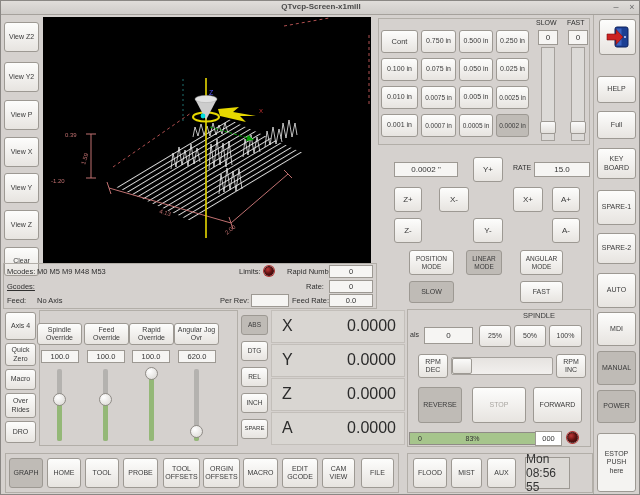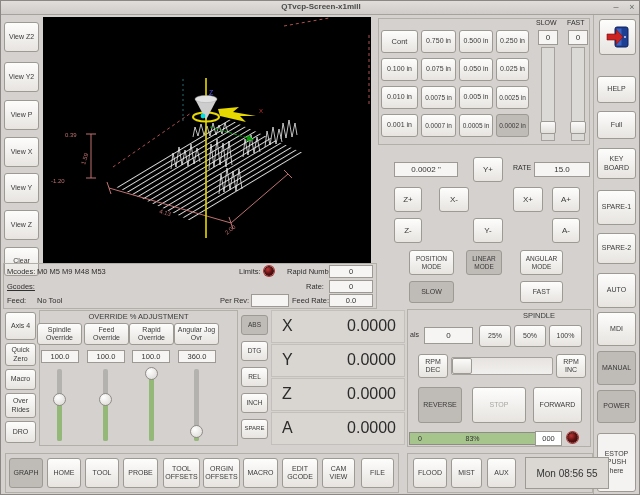--- a/index.html
+++ b/index.html
@@ -161,48 +161,47 @@
   <div class="btn pressed" style="left:465px;top:249px;width:36px;height:25px;font-size:6.5px;">LINEAR MODE</div>
   <div class="btn" style="left:519px;top:249px;width:43px;height:25px;font-size:6.5px;">ANGULAR MODE</div>
   <div class="btn pressed" style="left:408px;top:280px;width:45px;height:22px;">SLOW</div>
   <div class="btn" style="left:519px;top:280px;width:43px;height:22px;">FAST</div>
 
   <div class="grp" style="left:2px;top:262px;width:374px;height:46px;"></div>
   <div class="lbl" style="left:6px;top:266px;">Mcodes:</div>
   <div class="lbl" style="left:36px;top:266px;">M0 M5 M9 M48 M53</div>
   <div class="lbl" style="left:6px;top:281px;text-decoration:underline;">Gcodes:</div>
   <div class="lbl" style="left:6px;top:295px;">Feed:</div>
-  <div class="lbl" style="left:36px;top:295px;">No Tool</div>
+  <div class="lbl" style="left:36px;top:295px;">No Axis</div>
   <div class="lbl" style="left:238px;top:266px;">Limits:</div>
   <div class="led" style="left:263px;top:265px;width:10px;height:10px;"></div>
   <div class="lbl" style="left:286px;top:266px;">Rapid Numb:</div>
   <div class="box" style="left:328px;top:264px;width:44px;height:13px;font-size:7.5px;">0</div>
   <div class="lbl" style="left:305px;top:281px;">Rate:</div>
   <div class="box" style="left:328px;top:279px;width:44px;height:13px;font-size:7.5px;">0</div>
   <div class="lbl" style="left:219px;top:295px;">Per Rev:</div>
   <div class="box" style="left:250px;top:293px;width:38px;height:13px;font-size:7.5px;"></div>
   <div class="lbl" style="left:291px;top:295px;">Feed Rate:</div>
   <div class="box" style="left:328px;top:293px;width:44px;height:13px;font-size:7.5px;">0.0</div>
 
   <div class="btn" style="left:4px;top:311px;width:31px;height:28px;">Axis 4</div>
   <div class="btn" style="left:4px;top:342px;width:31px;height:23px;">Quick Zero</div>
   <div class="btn" style="left:4px;top:368px;width:31px;height:21px;">Macro</div>
   <div class="btn" style="left:4px;top:392px;width:31px;height:25px;">Over Rides</div>
   <div class="btn" style="left:4px;top:420px;width:31px;height:22px;">DRO</div>
 
   <div class="grp" style="left:38px;top:309px;width:199px;height:136px;"></div>
-  <div class="grptitle" style="left:38px;top:311px;width:199px;">OVERRIDE  %  ADJUSTMENT</div>
   <div class="btn" style="left:36px;top:322px;width:45px;height:22px;">Spindle Override</div>
   <div class="btn" style="left:83px;top:322px;width:45px;height:22px;">Feed Override</div>
   <div class="btn" style="left:128px;top:322px;width:45px;height:22px;">Rapid Override</div>
   <div class="btn" style="left:173px;top:322px;width:45px;height:22px;">Angular Jog Ovr</div>
   <div class="box" style="left:40px;top:349px;width:38px;height:13px;font-size:7.5px;">100.0</div>
   <div class="box" style="left:86px;top:349px;width:38px;height:13px;font-size:7.5px;">100.0</div>
   <div class="box" style="left:131px;top:349px;width:38px;height:13px;font-size:7.5px;">100.0</div>
-  <div class="box" style="left:177px;top:349px;width:38px;height:13px;font-size:7.5px;">360.0</div>
+  <div class="box" style="left:177px;top:349px;width:38px;height:13px;font-size:7.5px;">620.0</div>
 
   <div class="vtrough" style="left:56px;top:368px;height:72px;"></div>
   <div class="vfill" style="left:56px;top:398px;height:42px;"></div>
   <div class="knob" style="left:52px;top:392px;"></div>
   <div class="vtrough" style="left:102px;top:368px;height:72px;"></div>
   <div class="vfill" style="left:102px;top:398px;height:42px;"></div>
   <div class="knob" style="left:98px;top:392px;"></div>
   <div class="vtrough" style="left:148px;top:368px;height:72px;"></div>
   <div class="vfill" style="left:148px;top:372px;height:68px;"></div>
   <div class="knob" style="left:144px;top:366px;"></div>
@@ -282,15 +281,15 @@
   <div class="btn" style="left:162px;top:457px;width:37px;height:30px;">TOOL OFFSETS</div>
   <div class="btn" style="left:202px;top:457px;width:37px;height:30px;">ORGIN OFFSETS</div>
   <div class="btn" style="left:242px;top:457px;width:35px;height:30px;">MACRO</div>
   <div class="btn" style="left:281px;top:457px;width:36px;height:30px;">EDIT GCODE</div>
   <div class="btn" style="left:321px;top:457px;width:33px;height:30px;">CAM VIEW</div>
   <div class="btn" style="left:360px;top:457px;width:33px;height:30px;">FILE</div>
   <div class="grp" style="left:406px;top:452px;width:186px;height:40px;"></div>
   <div class="btn" style="left:412px;top:457px;width:34px;height:30px;">FLOOD</div>
   <div class="btn" style="left:450px;top:457px;width:31px;height:30px;">MIST</div>
   <div class="btn" style="left:486px;top:457px;width:29px;height:30px;">AUX</div>
-  <div class="box" style="left:524px;top:456px;width:84px;height:32px;font-size:10px;background:#dbd8d4;">Mon 08:56 55</div>
+  <div class="box" style="left:524px;top:456px;width:45px;height:32px;font-size:12px;background:#dbd8d4;">Mon 08:56 55</div>
 
 </div>
 
 </body></html>

